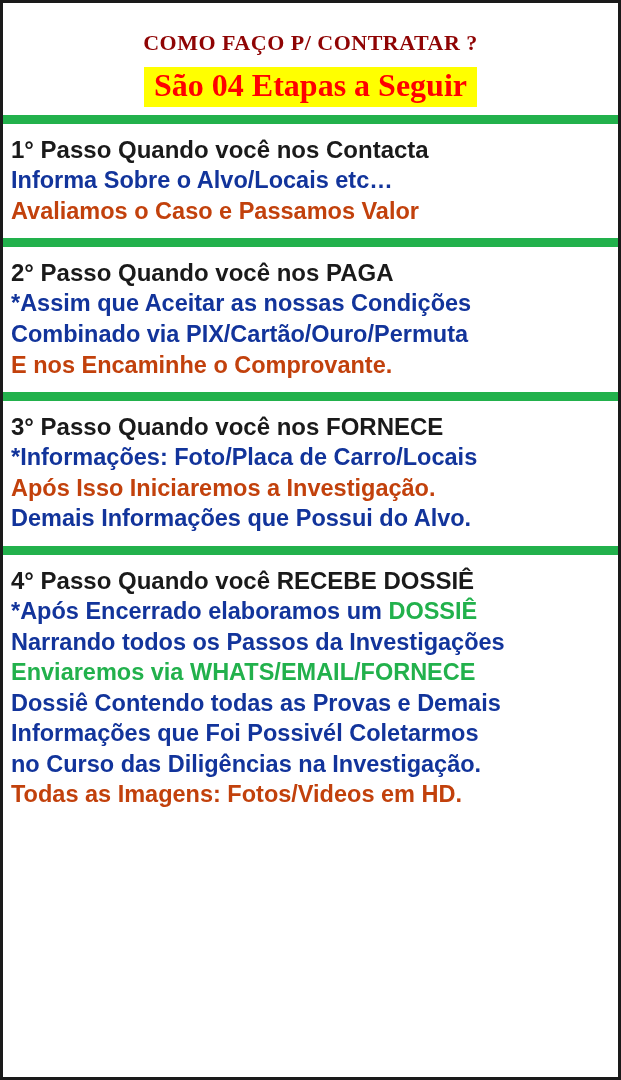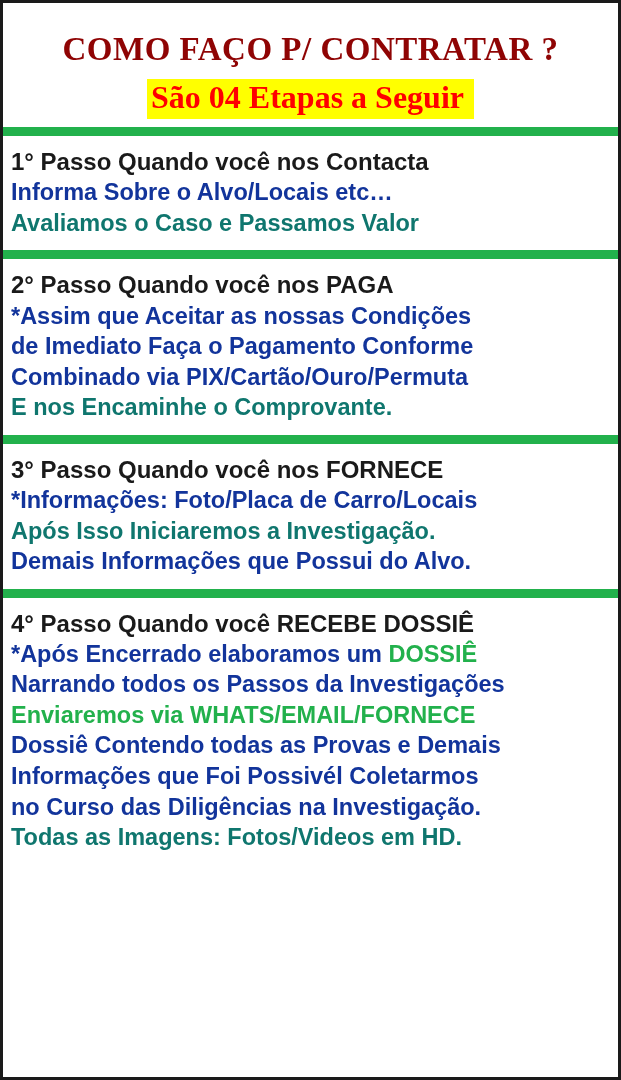--- a/index.html
+++ b/index.html
@@ -25,34 +25,34 @@
     align-items: stretch;
   }
   .header {
     padding-top: 28px;
     padding-bottom: 8px;
     text-align: center;
   }
   .title-main {
     font-family: "Liberation Serif", serif;
     font-weight: bold;
-    font-size: 33px;
+    font-size: 22px;
     color: #8f0404;
     letter-spacing: 0.5px;
     line-height: 1.1;
     margin: 0 0 12px 0;
   }
   .title-sub {
     display: inline-block;
     font-family: "Liberation Serif", serif;
     font-weight: bold;
     font-size: 32px;
     color: #ff0000;
     background: #ffff00;
-    padding: 1px 10px 3px 4px;
+    padding: 1px 10px 3px 10px;
     line-height: 1.12;
     margin: 0;
   }
   .divider {
     height: 9px;
     background: #22b14c;
     width: 100%;
     flex: none;
   }
   .step {
@@ -64,21 +64,21 @@
     font-size: 23.5px;
     line-height: 1.30;
     color: #12349b;
     white-space: nowrap;
   }
   .step-line.heading {
     color: #1a1a1a;
     font-size: 24px;
   }
   .step-line.red {
-    color: #0f766e;
+    color: #c2410c;
   }
   .step-line.green {
     color: #22b14c;
   }
   .mix-green {
     color: #22b14c;
     margin-top: 31px;
   }
 </style>
 </head>
@@ -97,21 +97,20 @@
     <div class="step-line heading">1° Passo Quando você nos Contacta</div>
     <div class="step-line">Informa Sobre o Alvo/Locais etc…</div>
     <div class="step-line red">Avaliamos o Caso e Passamos Valor</div>
   </div>
 
   <div class="divider"></div>
 
   <div class="step">
     <div class="step-line heading">2° Passo Quando você nos PAGA</div>
     <div class="step-line">*Assim que Aceitar as nossas Condições</div>
-    <div class="step-line">de Imediato Faça o Pagamento Conforme</div>
     <div class="step-line">Combinado via PIX/Cartão/Ouro/Permuta</div>
     <div class="step-line red">E nos Encaminhe o Comprovante.</div>
   </div>
 
   <div class="divider"></div>
 
   <div class="step">
     <div class="step-line heading">3° Passo Quando você nos FORNECE</div>
     <div class="step-line">*Informações: Foto/Placa de Carro/Locais</div>
     <div class="step-line red">Após Isso Iniciaremos a Investigação.</div>

